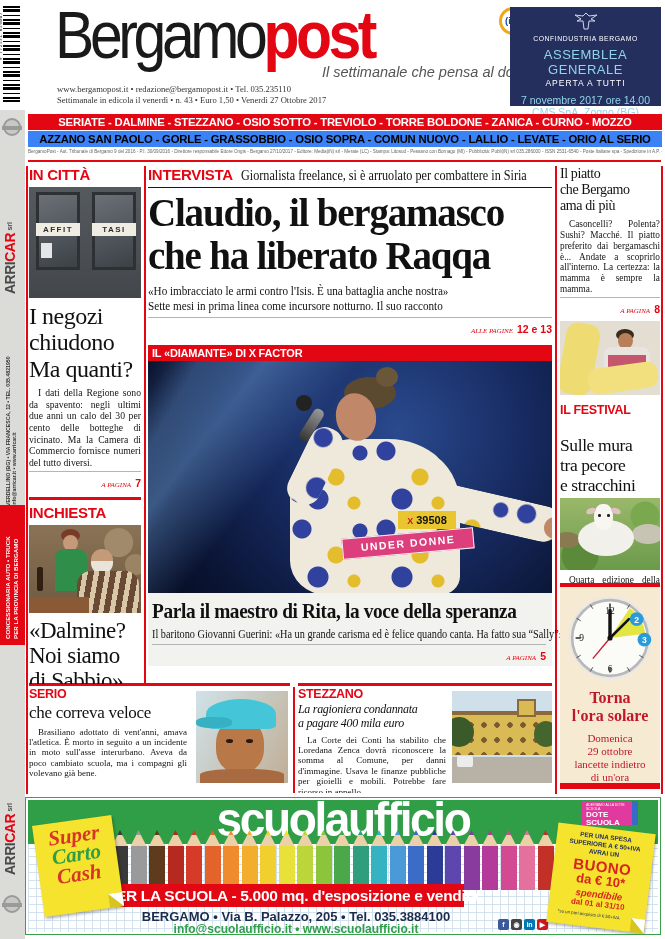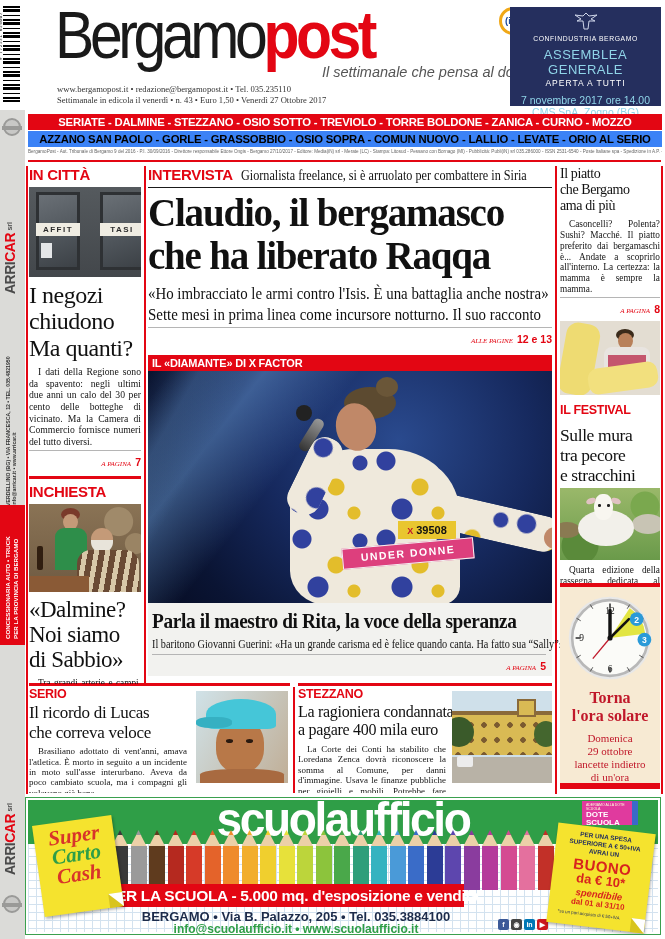--- a/index.html
+++ b/index.html
@@ -64,21 +64,21 @@
   .pageref{text-align:right;border-top:1px solid #b5b5b5;padding-top:1px;margin-top:2px;color:#e30613;white-space:nowrap;}
   .pageref .pl{font-style:italic;font-size:7px;font-family:"Liberation Serif",serif;}
   .pageref .pn{font:bold 10.5px "Liberation Sans",sans-serif;}
   .nowrap{white-space:nowrap;display:block;}
   .photo{position:relative;overflow:hidden;}
   
   #col-left{position:absolute;left:29px;top:166px;width:112px;height:518px;overflow:hidden;}
   #col-left .label{font-size:15px;}
   .hl-left{font-size:24px;line-height:1.1;letter-spacing:-.5px;margin-top:5px;}
   #col-left .body-txt{font-size:9.7px;line-height:1.2;margin-top:5px;}
-  .affittasi{width:112px;height:90px;background:linear-gradient(#555a5e,#43474b);margin-top:4px;padding-left:8px;}
+  .affittasi{width:112px;height:111px;background:linear-gradient(#555a5e,#43474b);margin-top:4px;}
   .affittasi .win{position:absolute;top:5px;width:44px;height:78px;border:3px solid #2e3134;box-sizing:border-box;
                   background:linear-gradient(160deg,#6a7076,#4e545a 60%,#3c4146);}
   .affittasi .sign{position:absolute;top:36px;height:13px;width:44px;background:#efece2;color:#2c2c2c;
                    font:bold 8px/13px "Liberation Sans",sans-serif;text-align:center;letter-spacing:1.5px;}
   .affittasi .poster{position:absolute;left:12px;top:56px;width:11px;height:15px;background:#e4e6e8;}
   .couple{width:112px;height:88px;margin-top:4px;
           background:radial-gradient(circle at 80% 20%,#a08a6a 0 14px,transparent 15px),
                      radial-gradient(circle at 95% 45%,#9a8464 0 10px,transparent 11px),
                      linear-gradient(#8a7355,#6e5a42);}
   .couple .w-hair{position:absolute;left:32px;top:4px;width:19px;height:13px;border-radius:50%;background:#7a3a2a;}
@@ -89,21 +89,21 @@
   .couple .m-body{position:absolute;left:48px;top:46px;width:62px;height:42px;border-radius:14px 14px 0 0;
                   background:repeating-linear-gradient(100deg,#6a4a34 0 6px,#d8c8a8 6px 11px);}
   .couple .bottle{position:absolute;left:8px;top:42px;width:6px;height:24px;background:#301e10;border-radius:2px;}
   .couple .table{position:absolute;left:0;bottom:0;width:60px;height:16px;background:#8a5a36;}
   
   #col-mid{position:absolute;left:148px;top:166px;width:404px;height:518px;}
   .kicker-row{border-bottom:1.5px solid #1a1a1a;padding-bottom:3px;white-space:nowrap;}
   .kicker-row .label{font-size:15px;margin-right:8px;}
   .kicker{font-size:14.5px;display:inline-block;transform:scaleX(.84);transform-origin:left bottom;}
   .hl-main{margin-top:4px;font-weight:bold;font-size:39px;line-height:1.1;letter-spacing:-1.2px;}
-  .deck{margin-top:6px;font-size:16px;line-height:1.3;}
+  .deck{margin-top:6px;font-size:12px;line-height:1.3;}
   .deck .nowrap{transform:scaleX(.93);transform-origin:left top;}
   .xf-strip{margin-top:8px;height:16px;background:#e30613;color:#fff;
             font:bold 11px/16px "Liberation Sans",sans-serif;padding-left:4px;letter-spacing:-.2px;}
   .xf-photo{width:404px;height:232px;
             background:radial-gradient(circle at 62% 30%,#2a4a8e 0%,#16295e 45%,#0a1433 78%,#060c22 100%);}
   .beam{position:absolute;left:-55px;top:-90px;width:150px;height:430px;transform:rotate(38deg);
         background:linear-gradient(90deg,transparent,rgba(130,190,255,.38),transparent);}
   .beam2{position:absolute;left:-80px;top:-60px;width:90px;height:420px;transform:rotate(30deg);
         background:linear-gradient(90deg,transparent,rgba(130,190,255,.2),transparent);}
   .polka{background-color:#efe9dc;
@@ -374,21 +374,21 @@
     <div class="pageref"><span class="pl">A PAGINA</span> <span class="pn">8</span></div>
     <div class="photo pasta">
       <div class="sheet1"></div>
       <div class="hair"></div>
       <div class="head"></div>
       <div class="body"></div>
       <div class="apron"></div>
       <div class="sheet2"></div>
     </div>
     <div class="label">IL FESTIVAL</div>
-    <div class="hl-right" style="font-size:17.5px;margin-top:8px;">
+    <div class="hl-right" style="font-size:17.5px;margin-top:18px;">
       <span class="nowrap">Sulle mura</span>
       <span class="nowrap">tra pecore</span>
       <span class="nowrap">e stracchini</span>
     </div>
     <div class="photo sheep">
       <div class="other"></div>
       <div class="other2"></div>
       <div class="body"></div>
       <div class="head"></div>
       <div class="ear1"></div>
@@ -445,41 +445,40 @@
         <span class="nowrap">lancette indietro</span>
         <span class="nowrap">di un'ora</span>
       </div>
       <div class="bar bot"></div>
     </div>
   </div>
 
   <div class="bsec" id="sec-gorle">
     <div class="label">SERIO</div>
     <div class="hl-bottom">
-      <span class="nowrap">Il ricordo di Lucas</span>
       <span class="nowrap">che correva veloce</span>
     </div>
     <div class="txt">
       <div class="body-txt">
           <p>Brasiliano adottato di vent'anni, amava l'atletica. È morto in seguito a un incidente in moto sull'asse interurbano. Aveva da poco cambiato scuola, ma i compagni gli volevano già bene.</p>
         </div>
 
     </div>
     <div class="photo gorle-photo">
       <div class="face"></div>
       <div class="cap"></div>
       <div class="brim"></div>
       <div class="eye1"></div>
       <div class="eye2"></div>
       <div class="sh"></div>
     </div>
   </div>
   <div class="bsec" id="sec-stezzano">
     <div class="label">STEZZANO</div>
-    <div class="hl-bottom" style="font-size:16px;">
+    <div class="hl-bottom" style="font-size:12px;font-style:italic;">
       <span class="nowrap">La ragioniera condannata</span>
       <span class="nowrap">a pagare 400 mila euro</span>
     </div>
     <div class="txt">
       <div class="body-txt">
           <p>La Corte dei Conti ha stabilito che Loredana Zenca dovrà riconoscere la somma al Comune, per danni d'immagine. Usava le finanze pubbliche per gioielli e mobili. Potrebbe fare ricorso in appello.</p>
         </div>
 
     </div>
     <div class="photo stez-photo">

